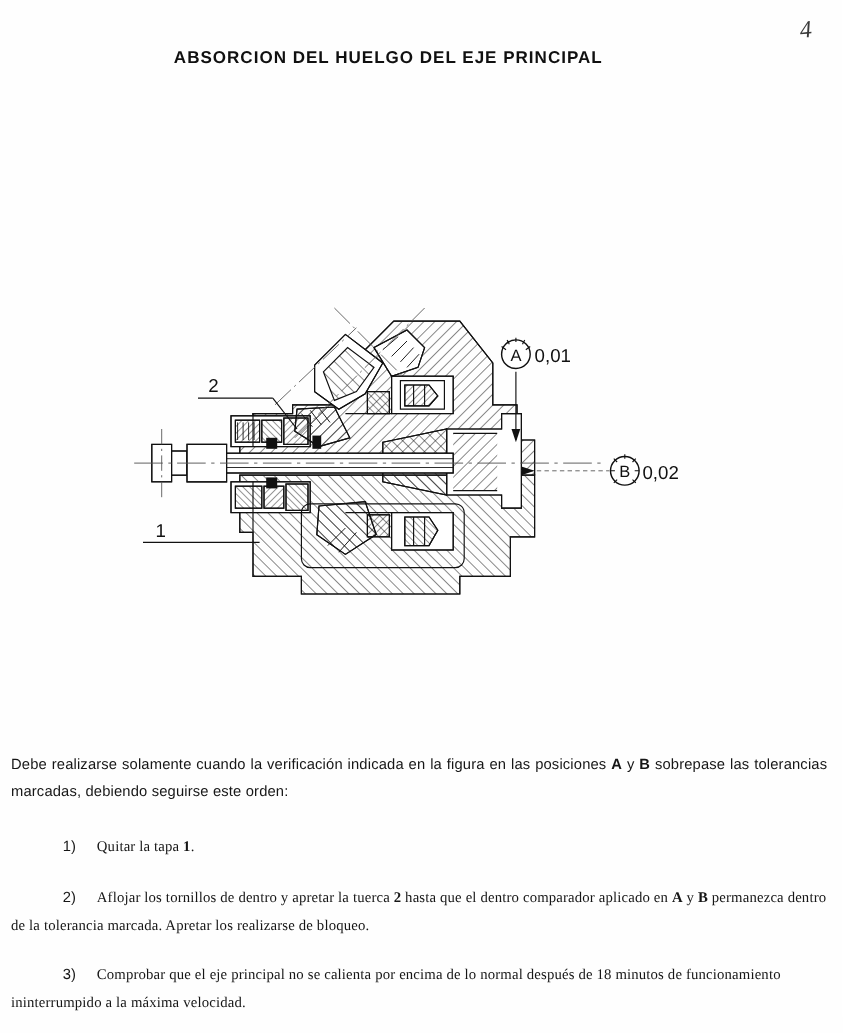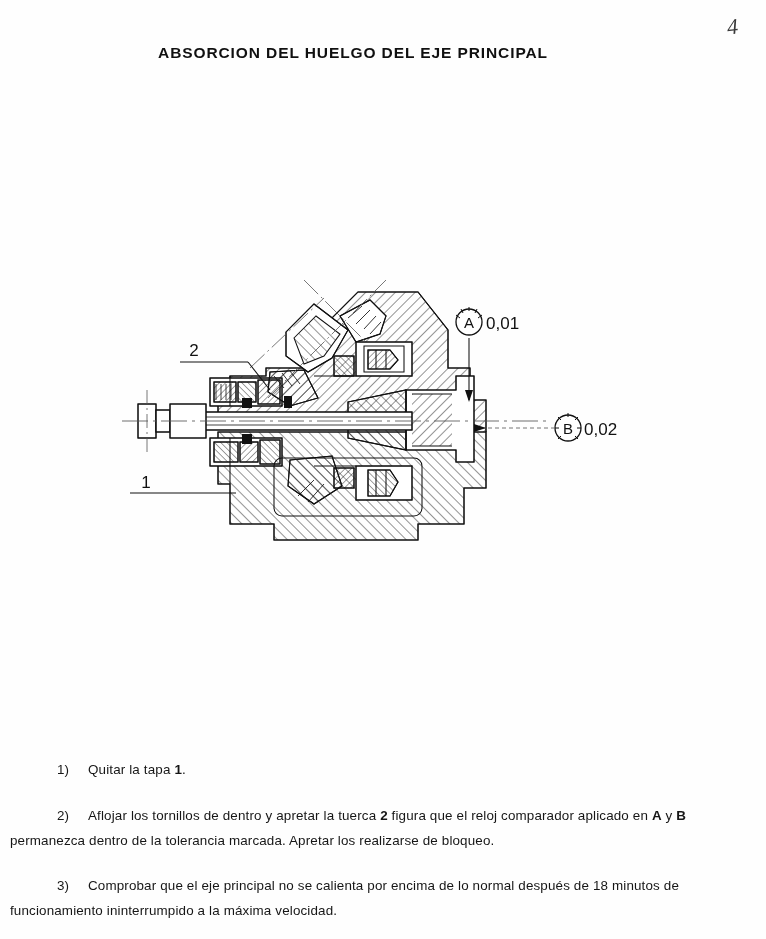--- a/index.html
+++ b/index.html
@@ -92,20 +92,21 @@
   .list-item .marker {
     position: absolute;
     left: 47px;
     top: 0;
     width: 28px;
     text-align: left;
   }
   .list-item .content {
     margin-left: 78px;
     text-align: justify;
+    font-family: Liberation Serif, serif;
   }
   .list-item .content b { font-weight: bold; }
 
   .clipped {
     overflow: hidden;
   }
 </style>
 </head>
 <body>
 
@@ -300,31 +301,36 @@
           <line x1="463" y1="156" x2="459" y2="156"></line>
           <line x1="440" y1="167" x2="443" y2="164"></line>
           <line x1="460" y1="167" x2="457" y2="164"></line>
         </g>
         <text x="450" y="162" font-family="Liberation Sans, sans-serif" font-size="15" fill="#111" text-anchor="middle">B</text>
         <text x="466" y="163" font-family="Liberation Sans, sans-serif" font-size="17" fill="#111">0,02</text>
       </g>
     </svg>
   </div>
 
+  <div class="body-text">
+    <span class="lead">
+      <span>Debe realizarse solamente cuando la verificación indicada en la figura en las posiciones </span><b>A</b><span> y </span><b>B</b><span> sobrepase las tolerancias marcadas, debiendo seguirse este orden:</span>
+    </span>
+  </div>
 
   <div class="list">
 
     <div class="list-item">
       <span class="marker">1)</span>
       <span class="content"><span>Quitar la tapa </span><b>1</b><span>.</span></span>
     </div>
 
     <div class="list-item">
       <span class="marker">2)</span>
-      <span class="content"><span>Aflojar los tornillos de dentro y apretar la tuerca </span><b>2</b><span> figura que el reloj comparador aplicado en </span><b>A</b><span> y </span><b>B</b><span> permanezca dentro de la tolerancia marcada. Apretar los realizarse de bloqueo.</span></span>
+      <span class="content"><span>Aflojar los tornillos de dentro y apretar la tuerca </span><b>2</b><span> hasta que el dentro comparador aplicado en </span><b>A</b><span> y </span><b>B</b><span> permanezca dentro de la tolerancia marcada. Apretar los realizarse de bloqueo.</span></span>
     </div>
 
     <div class="list-item clipped">
       <span class="marker">3)</span>
       <span class="content"><span>Comprobar que el eje principal no se calienta por encima de lo normal después de 18 minutos de funcionamiento ininterrumpido a la máxima velocidad.</span></span>
     </div>
 
   </div>
 
 </div>

